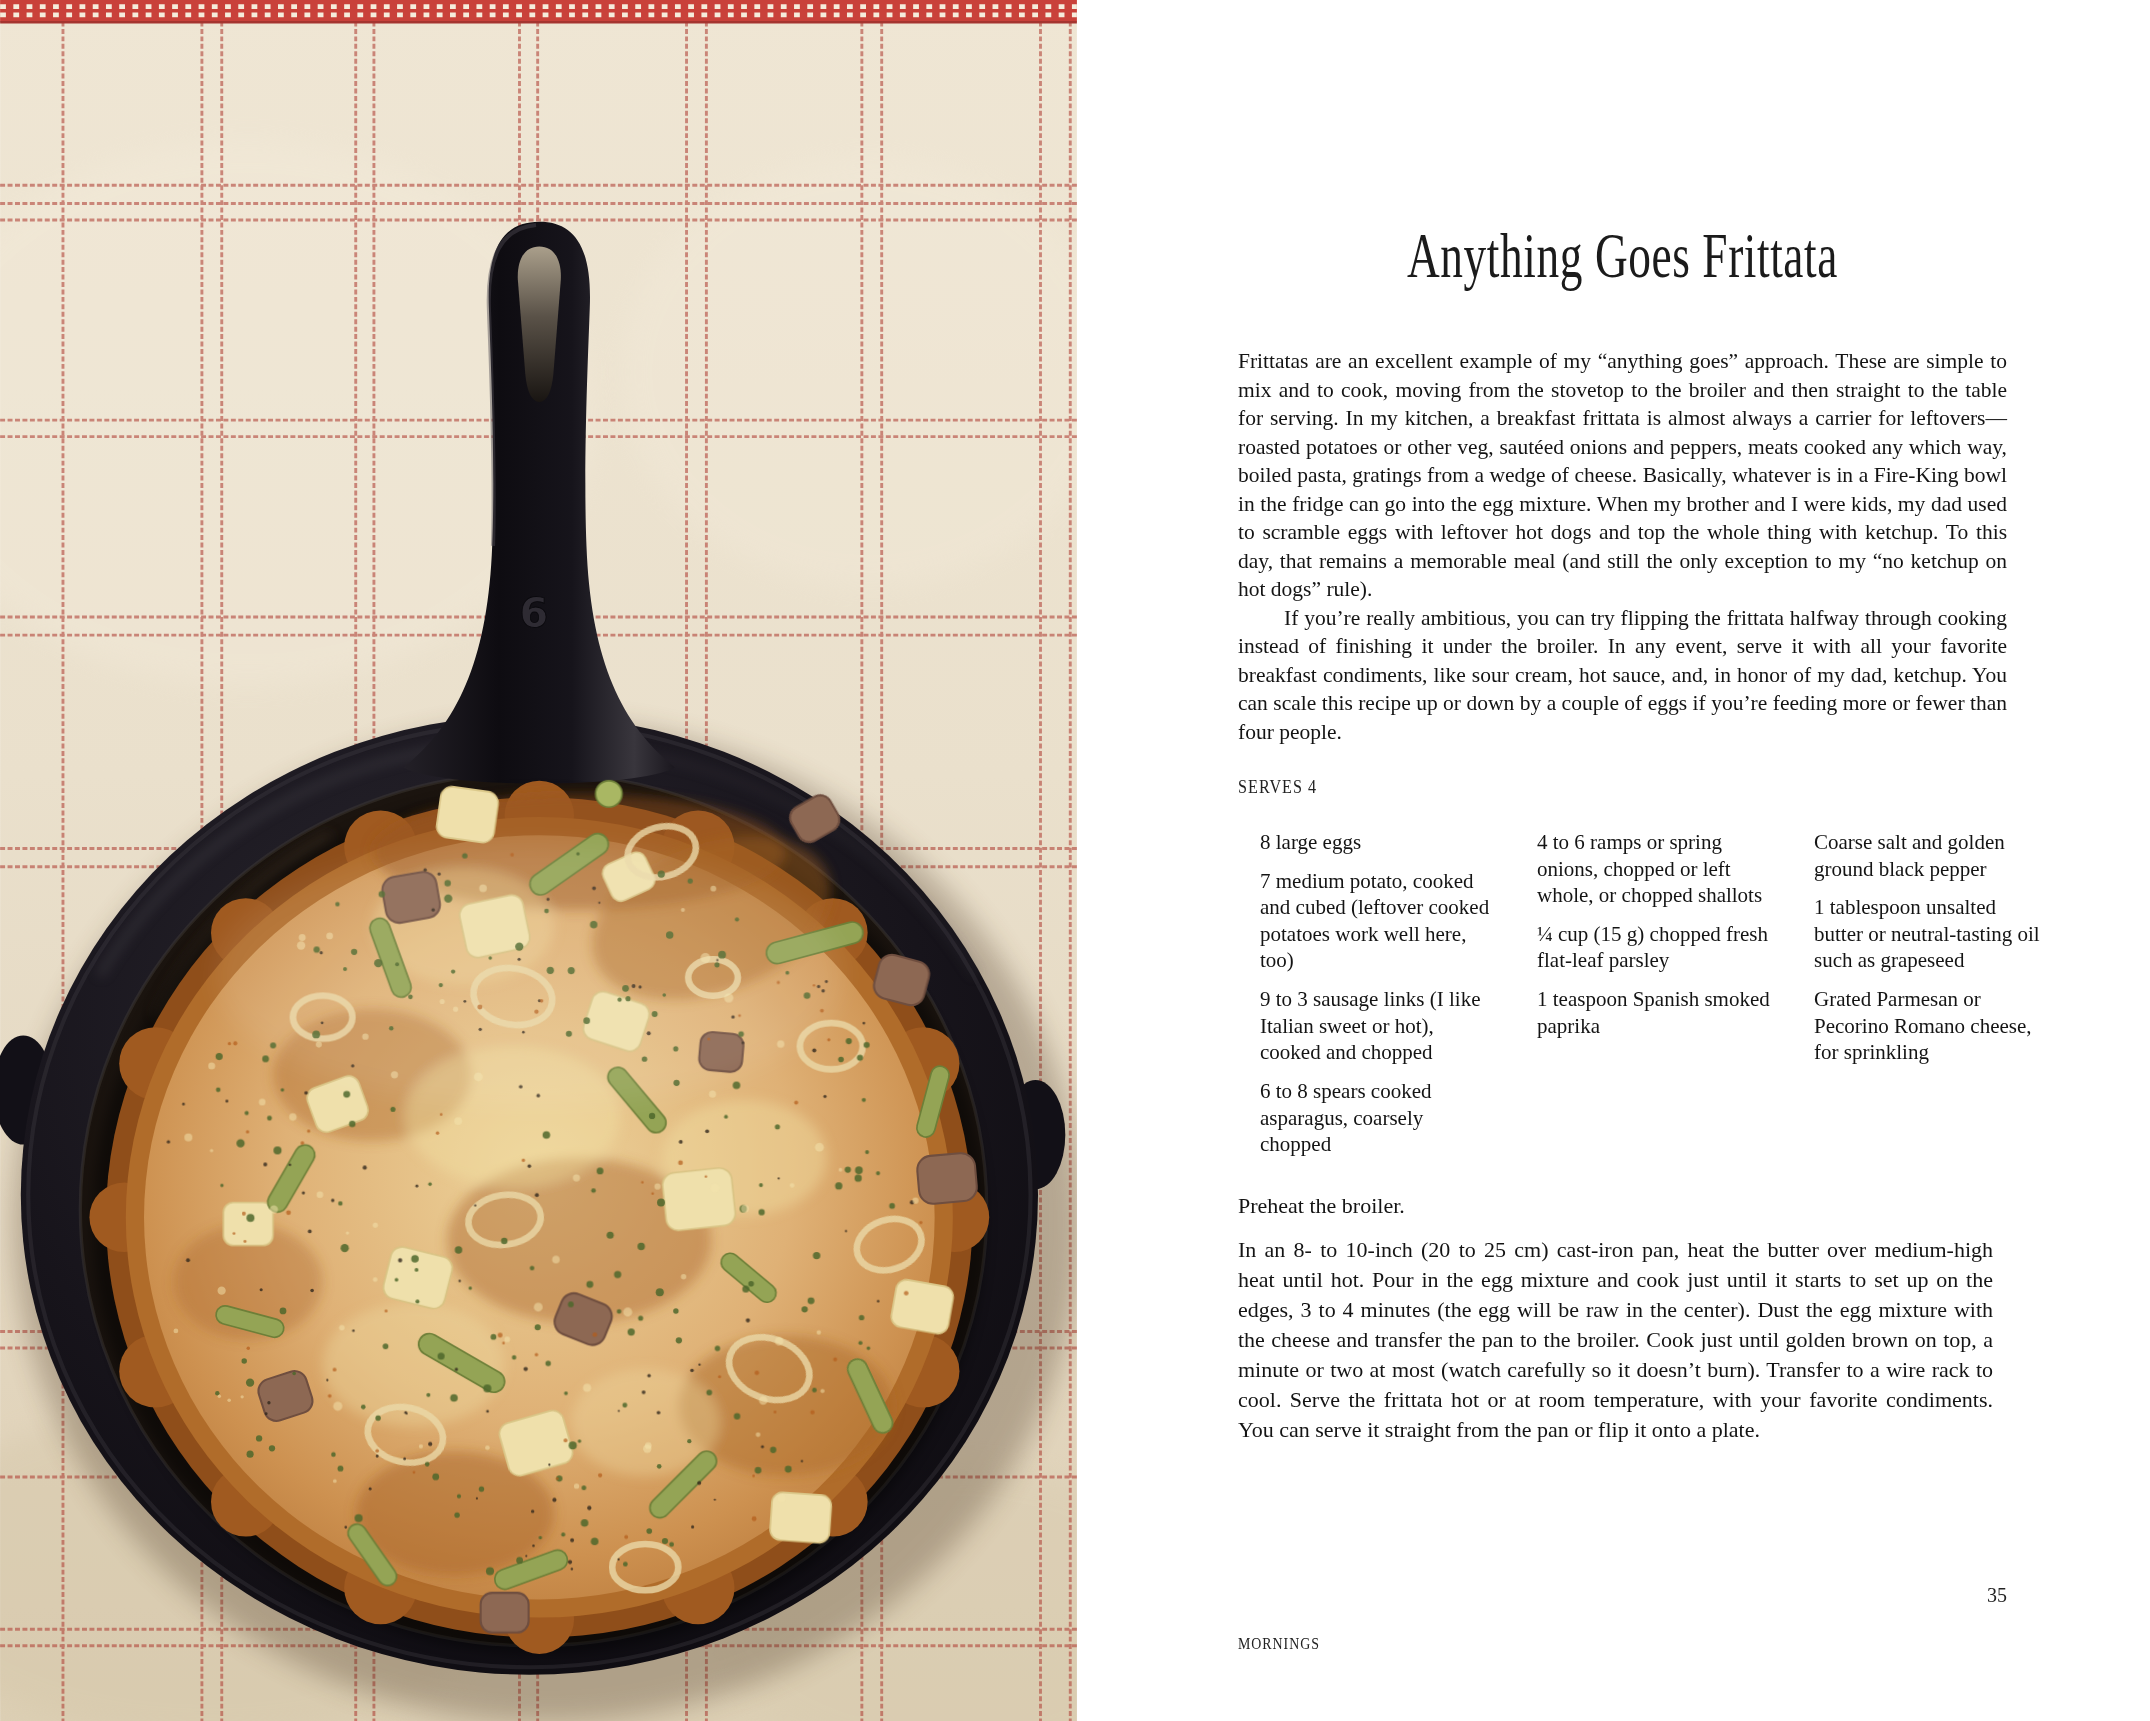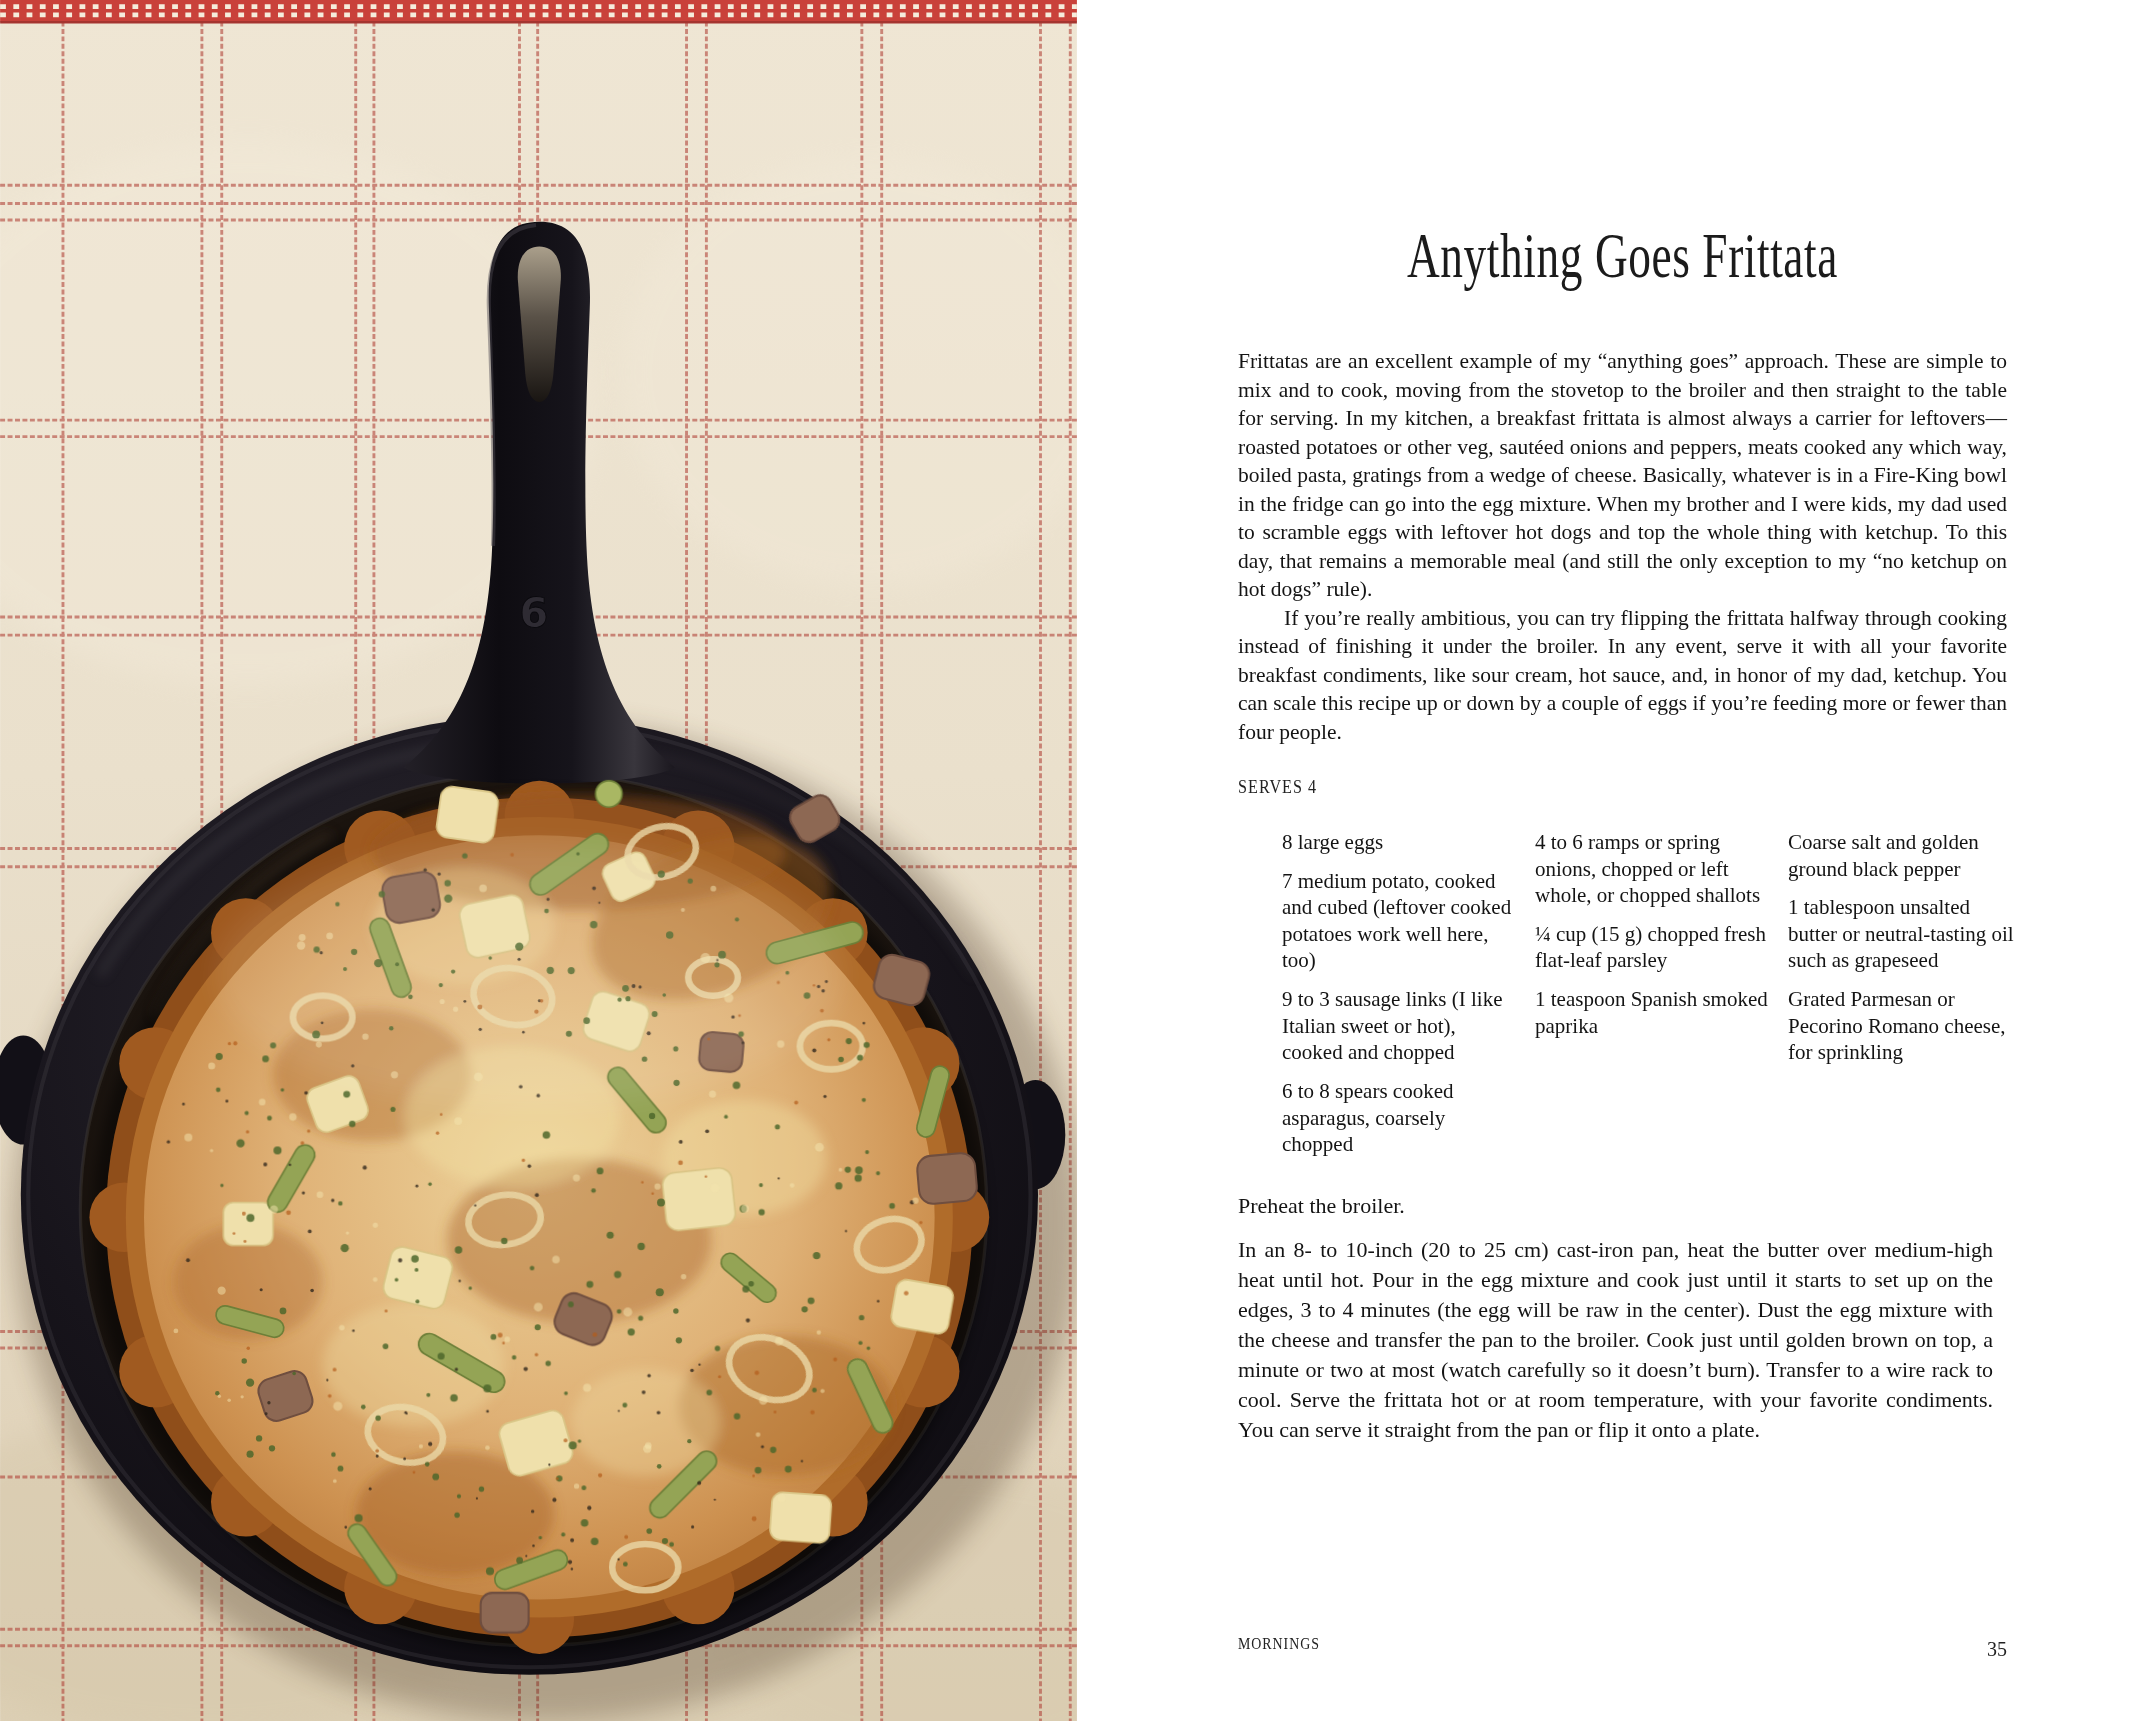--- a/index.html
+++ b/index.html
@@ -9,28 +9,28 @@
   #photo-svg{display:block;width:1077px;height:1721px;}
   #recipe-page{position:absolute;left:1077px;top:0;width:1074px;height:1721px;background:#ffffff;}
   .col{position:absolute;left:161px;width:769px;}
   #title{top:222px;margin:0;font-weight:400;font-size:63px;line-height:1.1;text-align:center;
          transform:scaleX(.72);transform-origin:50% 50%;letter-spacing:0.8px;color:#1b1b1b;white-space:nowrap;}
   #intro{top:347px;font-size:21.5px;line-height:28.5px;text-align:justify;}
   #intro p{margin:0;}
   #intro p.indent{text-indent:46px;}
   #serves{top:776px;margin:0;font-size:19px;letter-spacing:1.2px;transform:scaleX(.85);
           transform-origin:0 50%;color:#222;}
-  #ingredients{top:829px;display:grid;grid-template-columns:233px 233px 233px;column-gap:20px;
-               margin-left:44px;width:743px;font-size:21px;line-height:26.5px;}
+  #ingredients{top:829px;display:grid;grid-template-columns:233px 233px 233px;column-gap:44px;
+               margin-left:22px;width:743px;font-size:21px;line-height:26.5px;}
   #ingredients p{margin:0 0 12.4px 0;}
   #steps{top:1191px;font-size:22px;line-height:30px;text-align:justify;}
   #steps p{margin:0 14px 14px 0;}
   #footer-section{top:1633px;margin:0;font-size:17.4px;letter-spacing:1.2px;transform:scaleX(.8);
                   transform-origin:0 50%;color:#222;}
-  #footer-page{top:1638px;margin:0;text-align:right;font-size:20px;color:#222;}
+  #footer-page{top:1584px;margin:0;text-align:right;font-size:20px;color:#222;}
 </style>
 </head>
 <body>
 
 <div id="spread">
 
   <div id="photo-wrap">
   <svg id="photo-svg" viewBox="0 0 1302 2081" xmlns="http://www.w3.org/2000/svg">
     <defs>
       <linearGradient id="clothV" x1="0" y1="0" x2="0" y2="1">

